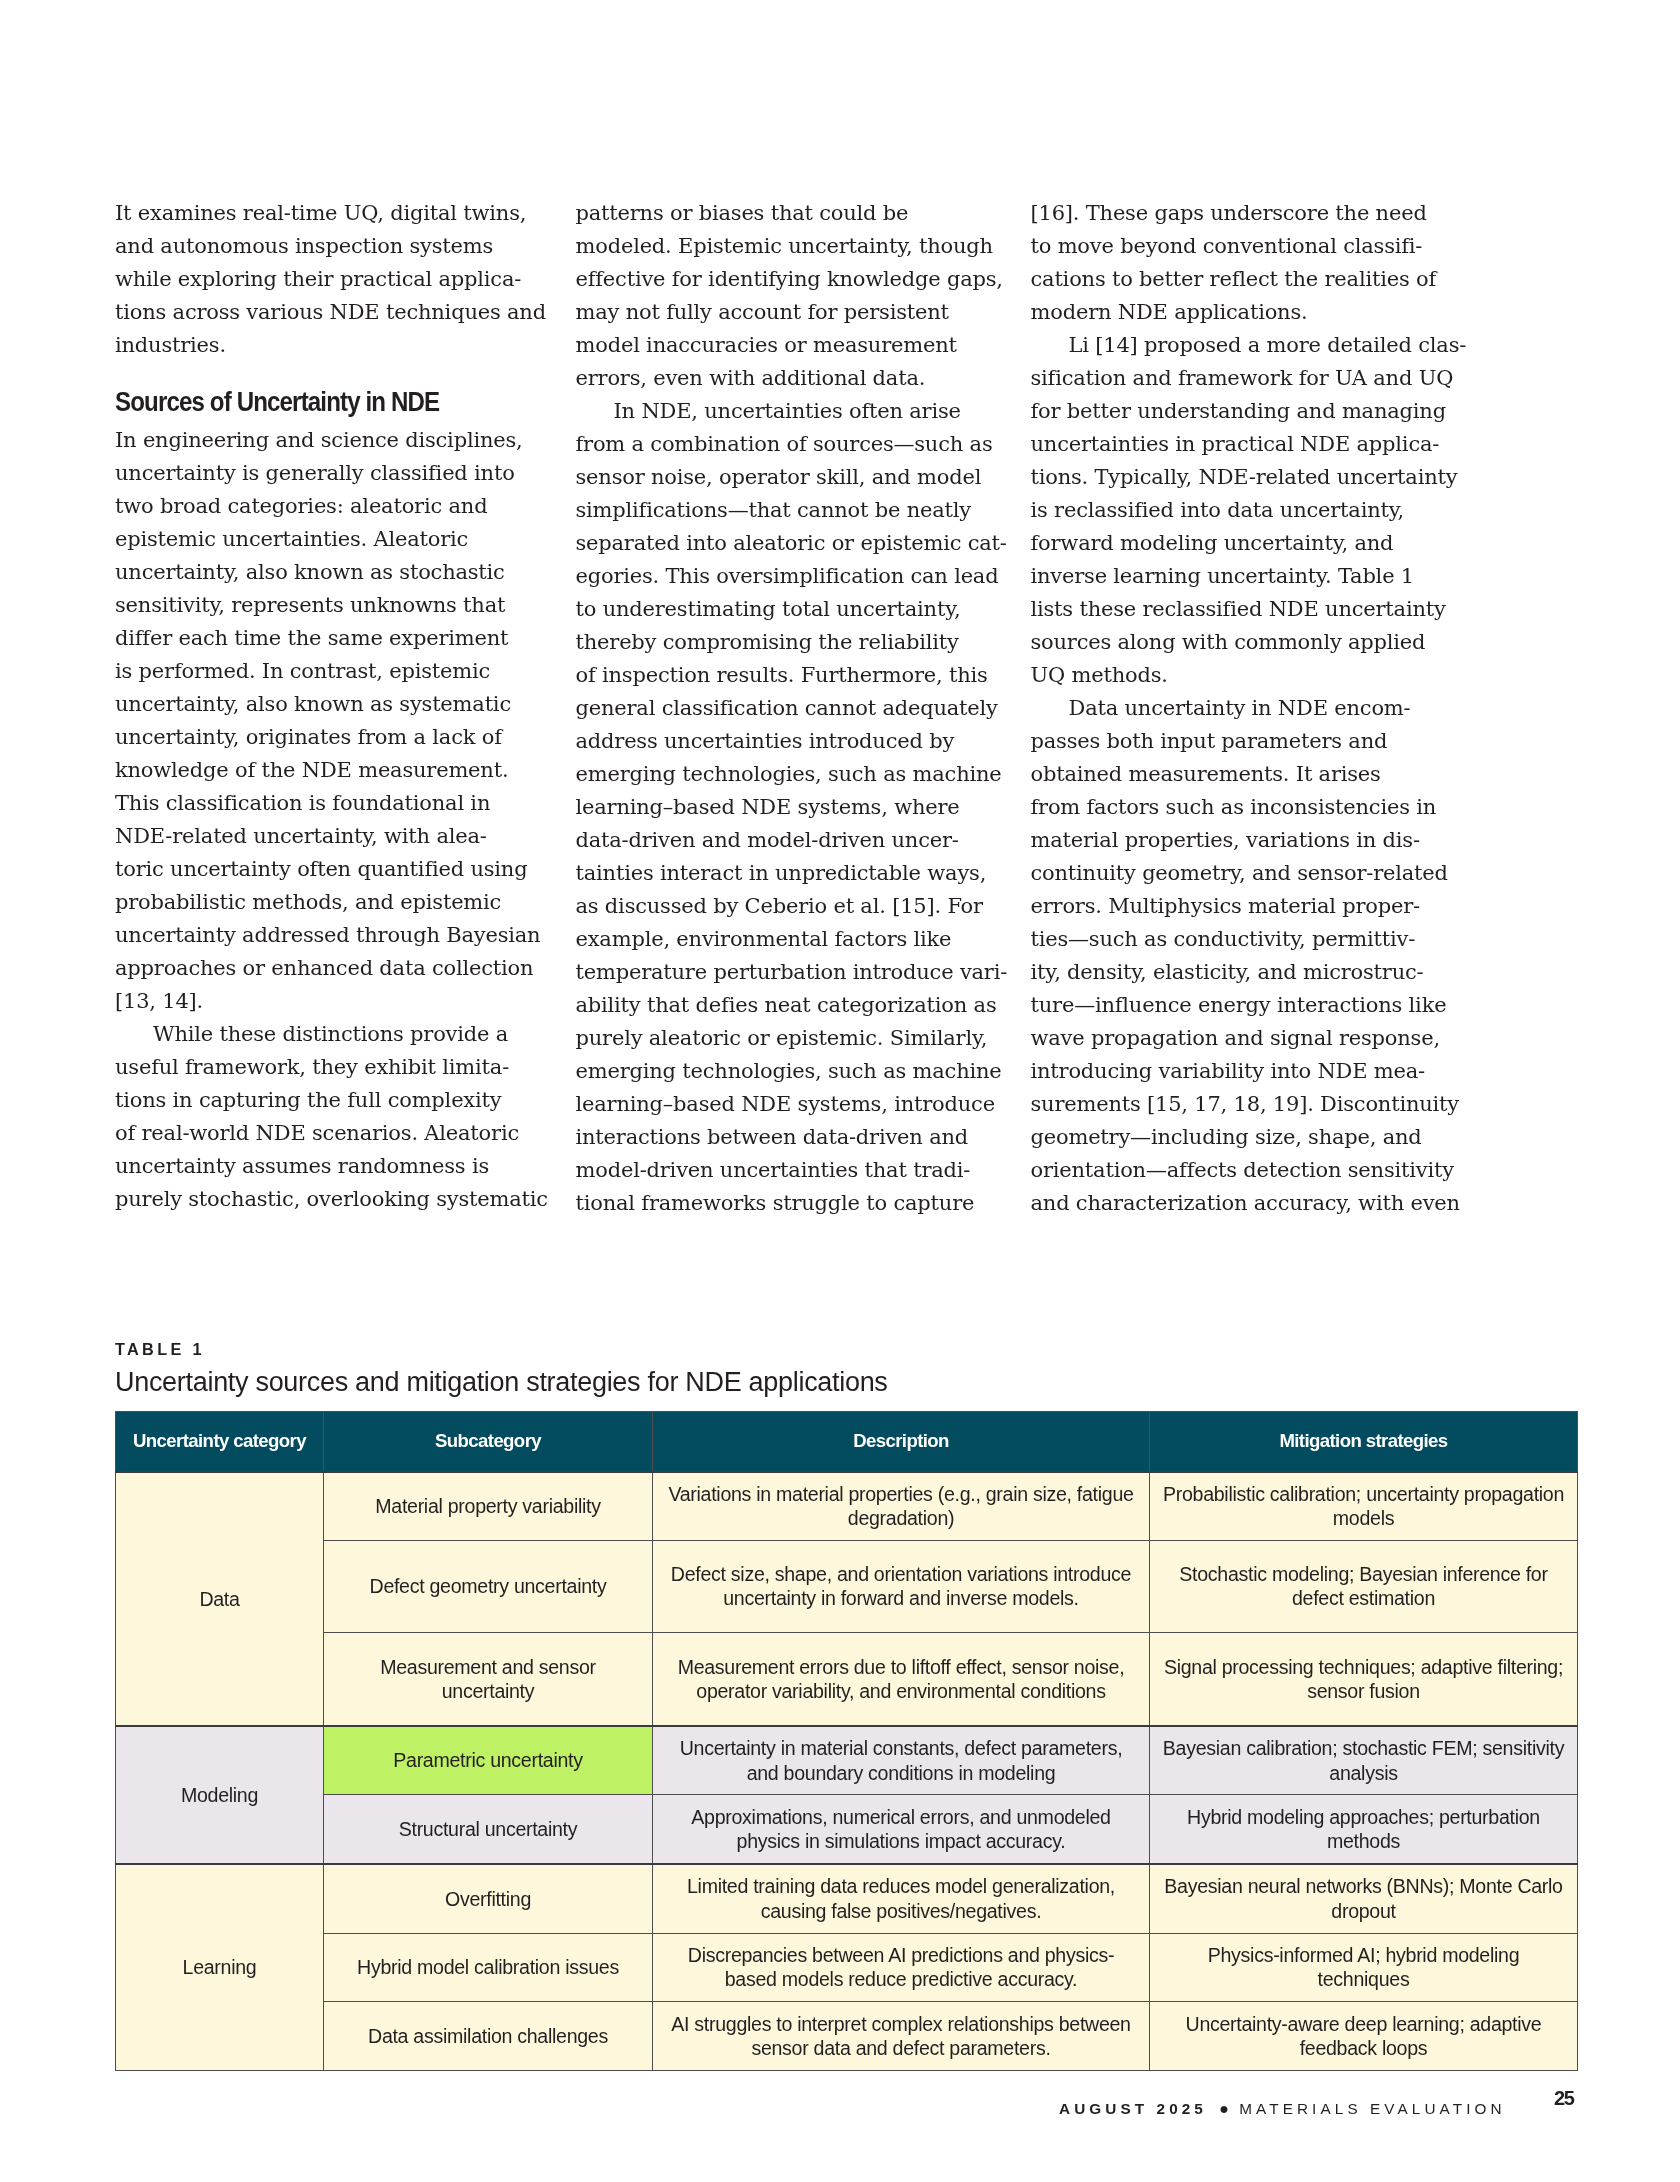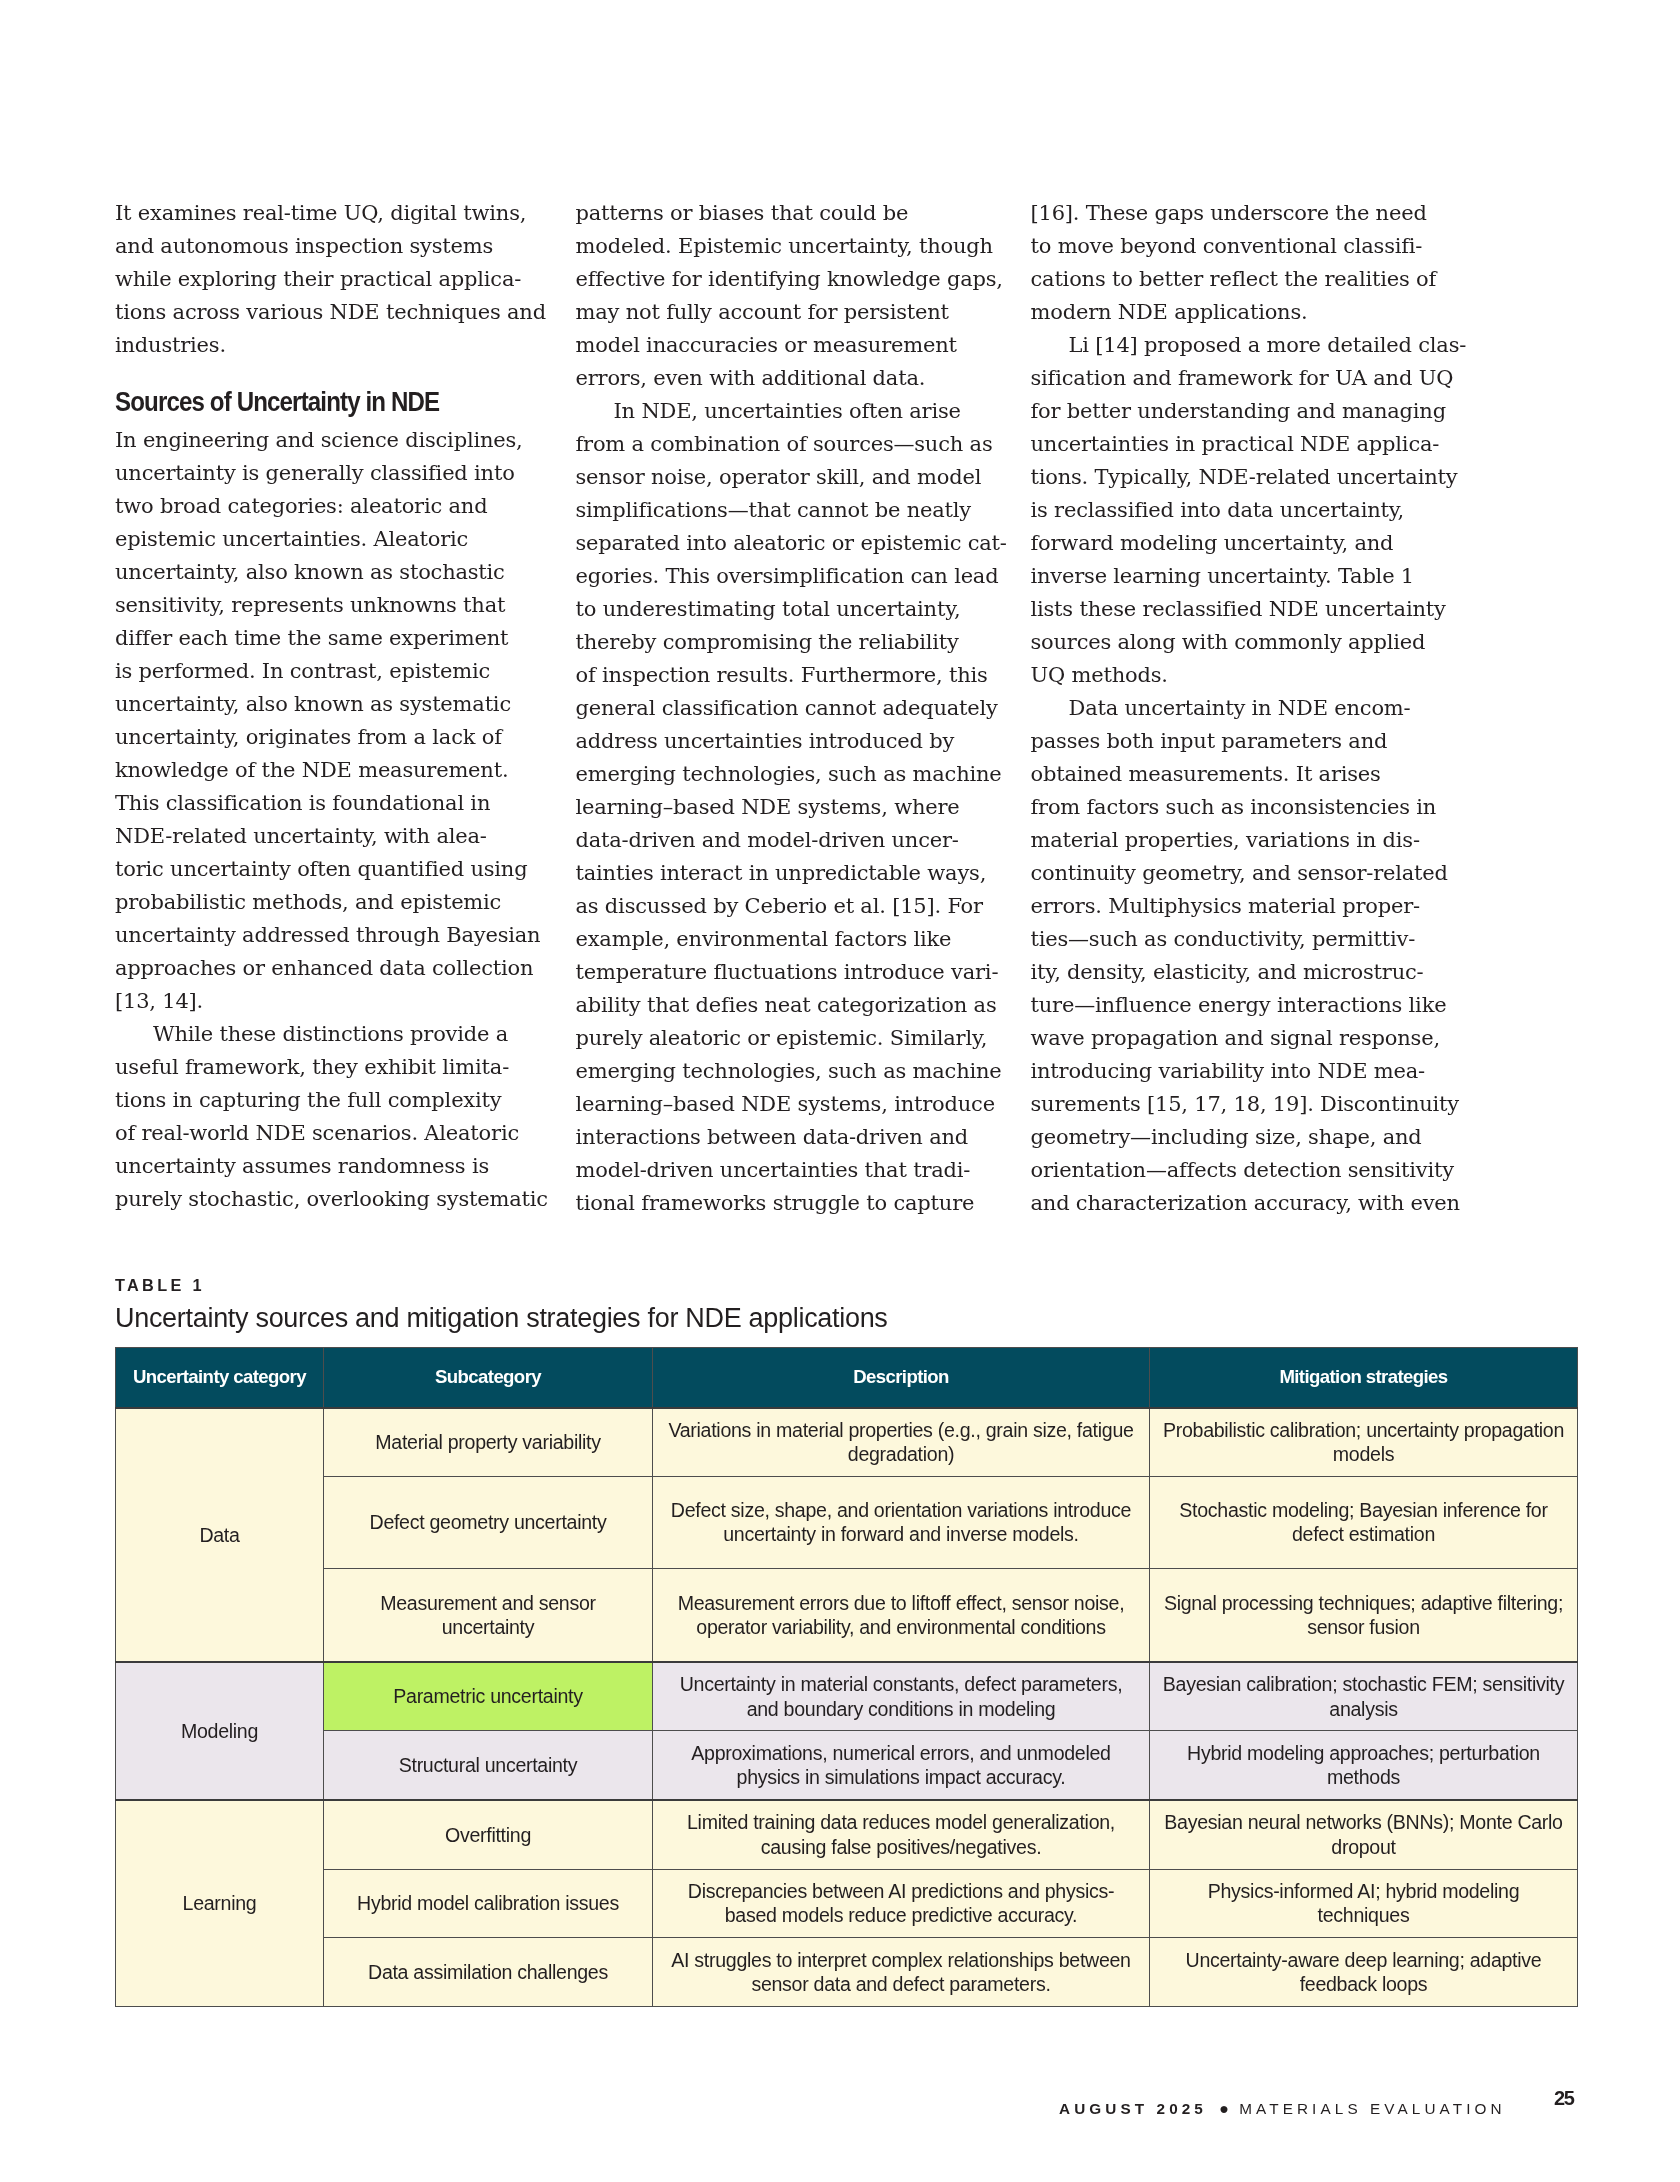--- a/index.html
+++ b/index.html
@@ -45,21 +45,21 @@
       margin: 24px 0 5.7px 0;
       transform: scaleX(0.86);
       transform-origin: left center;
       white-space: nowrap;
       color: #231f20;
     }
     .line { display: block; white-space: nowrap; }
 
     .table-block {
       position: absolute;
-      top: 1276px;
+      top: 1340px;
       left: 115px;
       width: 1410px;
     }
     .table-label {
       font-family: "Liberation Sans", sans-serif;
       font-weight: bold;
       font-size: 16.3px;
       letter-spacing: 3.3px;
       color: #231f20;
       margin: 0 0 7.6px 0;
@@ -193,21 +193,21 @@
         <span class="line">thereby compromising the reliability</span>
         <span class="line">of inspection results. Furthermore, this</span>
         <span class="line">general classification cannot adequately</span>
         <span class="line">address uncertainties introduced by</span>
         <span class="line">emerging technologies, such as machine</span>
         <span class="line">learning–based NDE systems, where</span>
         <span class="line">data-driven and model-driven uncer-</span>
         <span class="line">tainties interact in unpredictable ways,</span>
         <span class="line">as discussed by Ceberio et al. [15]. For</span>
         <span class="line">example, environmental factors like</span>
-        <span class="line">temperature fluctuations introduce vari-</span>
+        <span class="line">temperature perturbation introduce vari-</span>
         <span class="line">ability that defies neat categorization as</span>
         <span class="line">purely aleatoric or epistemic. Similarly,</span>
         <span class="line">emerging technologies, such as machine</span>
         <span class="line">learning–based NDE systems, introduce</span>
         <span class="line">interactions between data-driven and</span>
         <span class="line">model-driven uncertainties that tradi-</span>
         <span class="line">tional frameworks struggle to capture</span>
       </p>
     </div>
   <div class="col col3">

